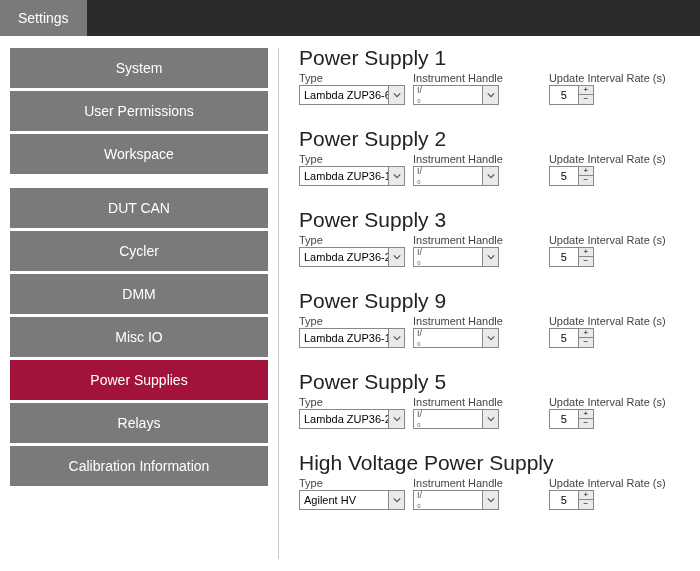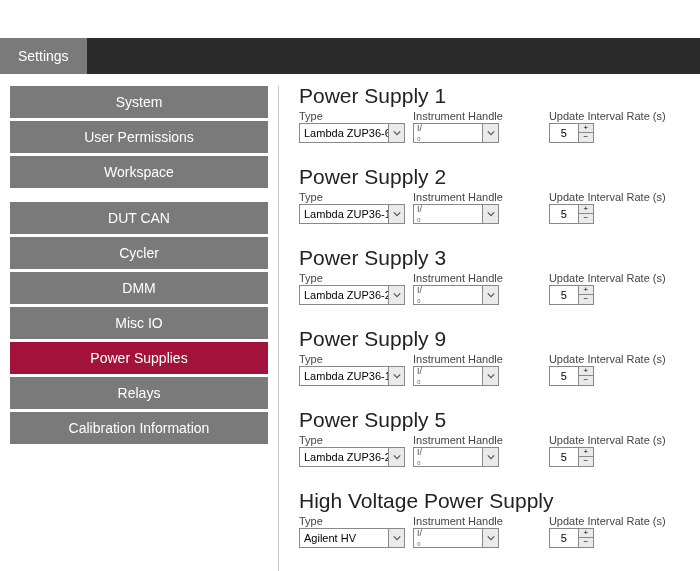--- a/index.html
+++ b/index.html
@@ -8,21 +8,20 @@
     background: #ffffff;
     width: 700px;
     height: 571px;
     overflow: hidden;
   }
   .topbar {
     height: 36px;
     background: #2b2b2b;
     display: flex;
     align-items: stretch;
-    margin-top: 38px;
   }
   .topbar-tab {
     background: #7a7a7a;
     color: #ffffff;
     padding: 0 18px;
     display: flex;
     align-items: center;
     font-size: 14px;
   }
   .main {
@@ -31,21 +30,21 @@
   }
   .sidebar {
     width: 278px;
     padding: 12px 10px 0 10px;
   }
   .sidebar-group { margin-bottom: 14px; }
   .side-btn {
     display: flex;
     align-items: center;
     justify-content: center;
-    height: 32px;
+    height: 40px;
     background: #7a7a7a;
     color: #ffffff;
     font-size: 14px;
     margin-bottom: 3px;
     cursor: pointer;
   }
   .side-btn.active {
     background: #a3123a;
   }
   .divider {

